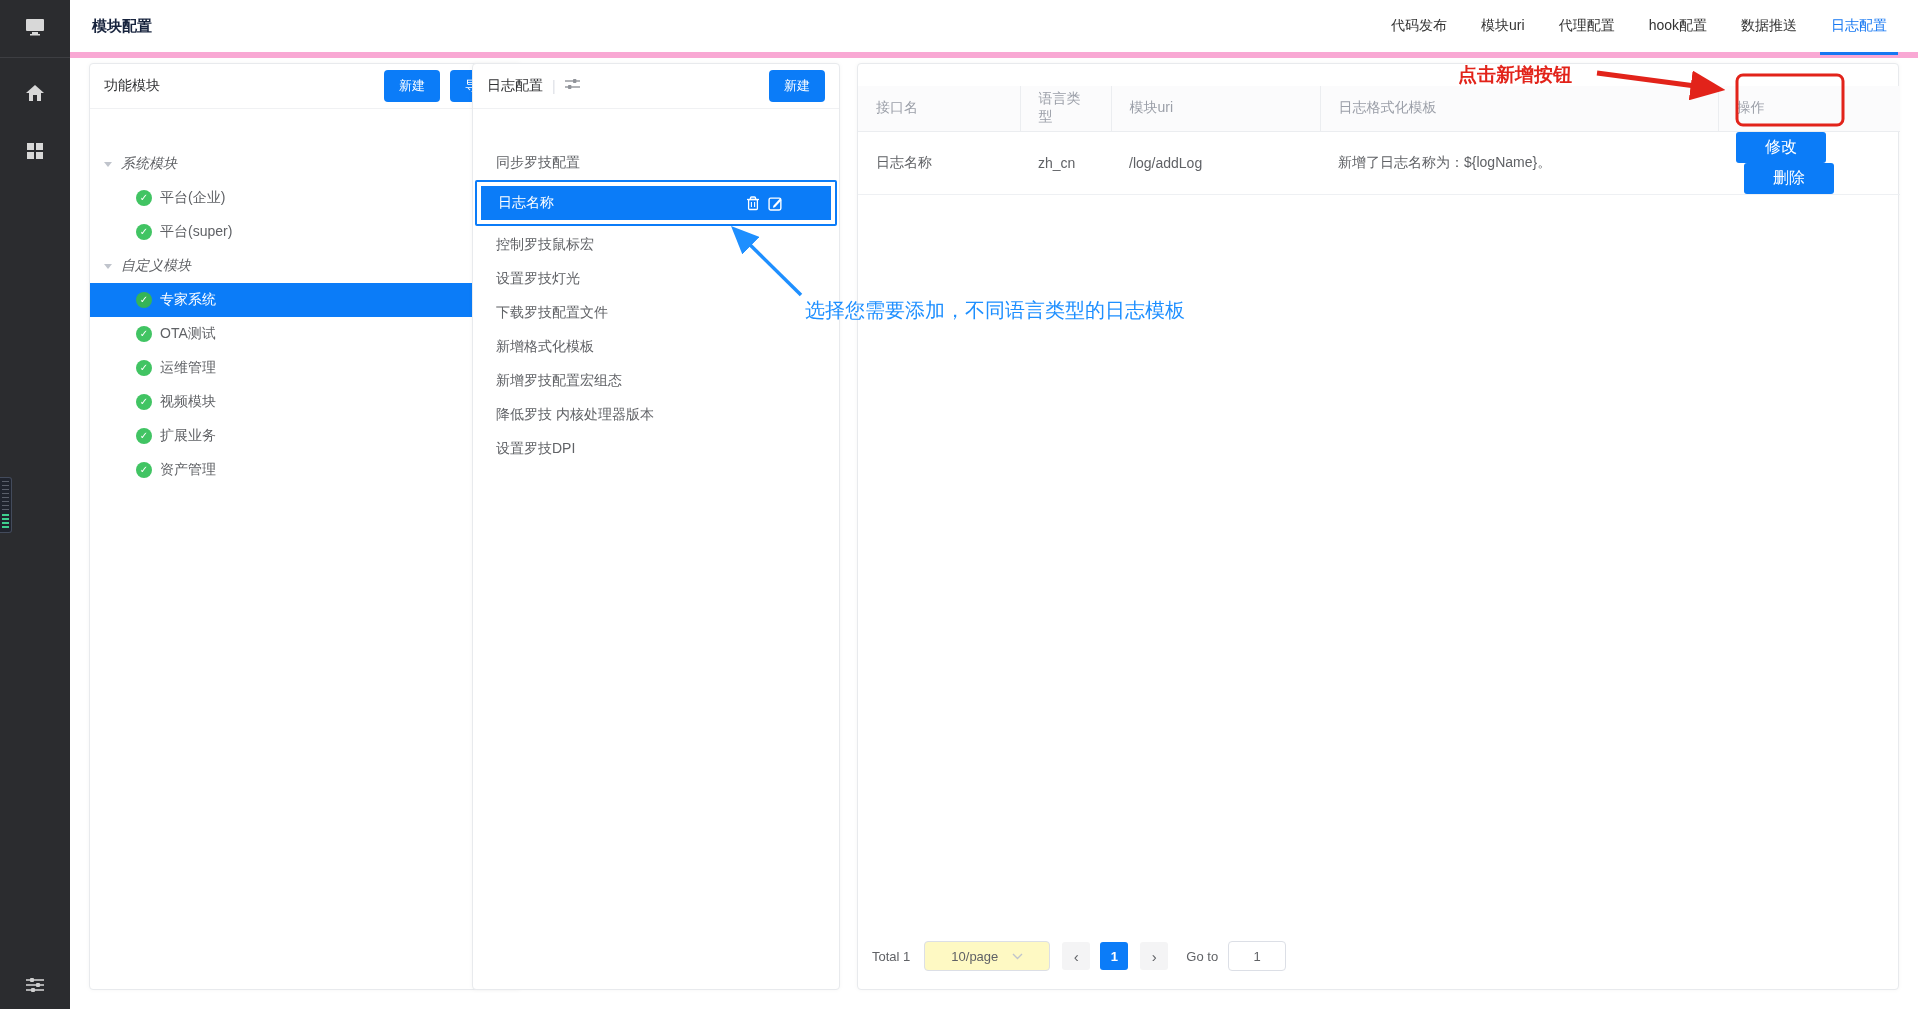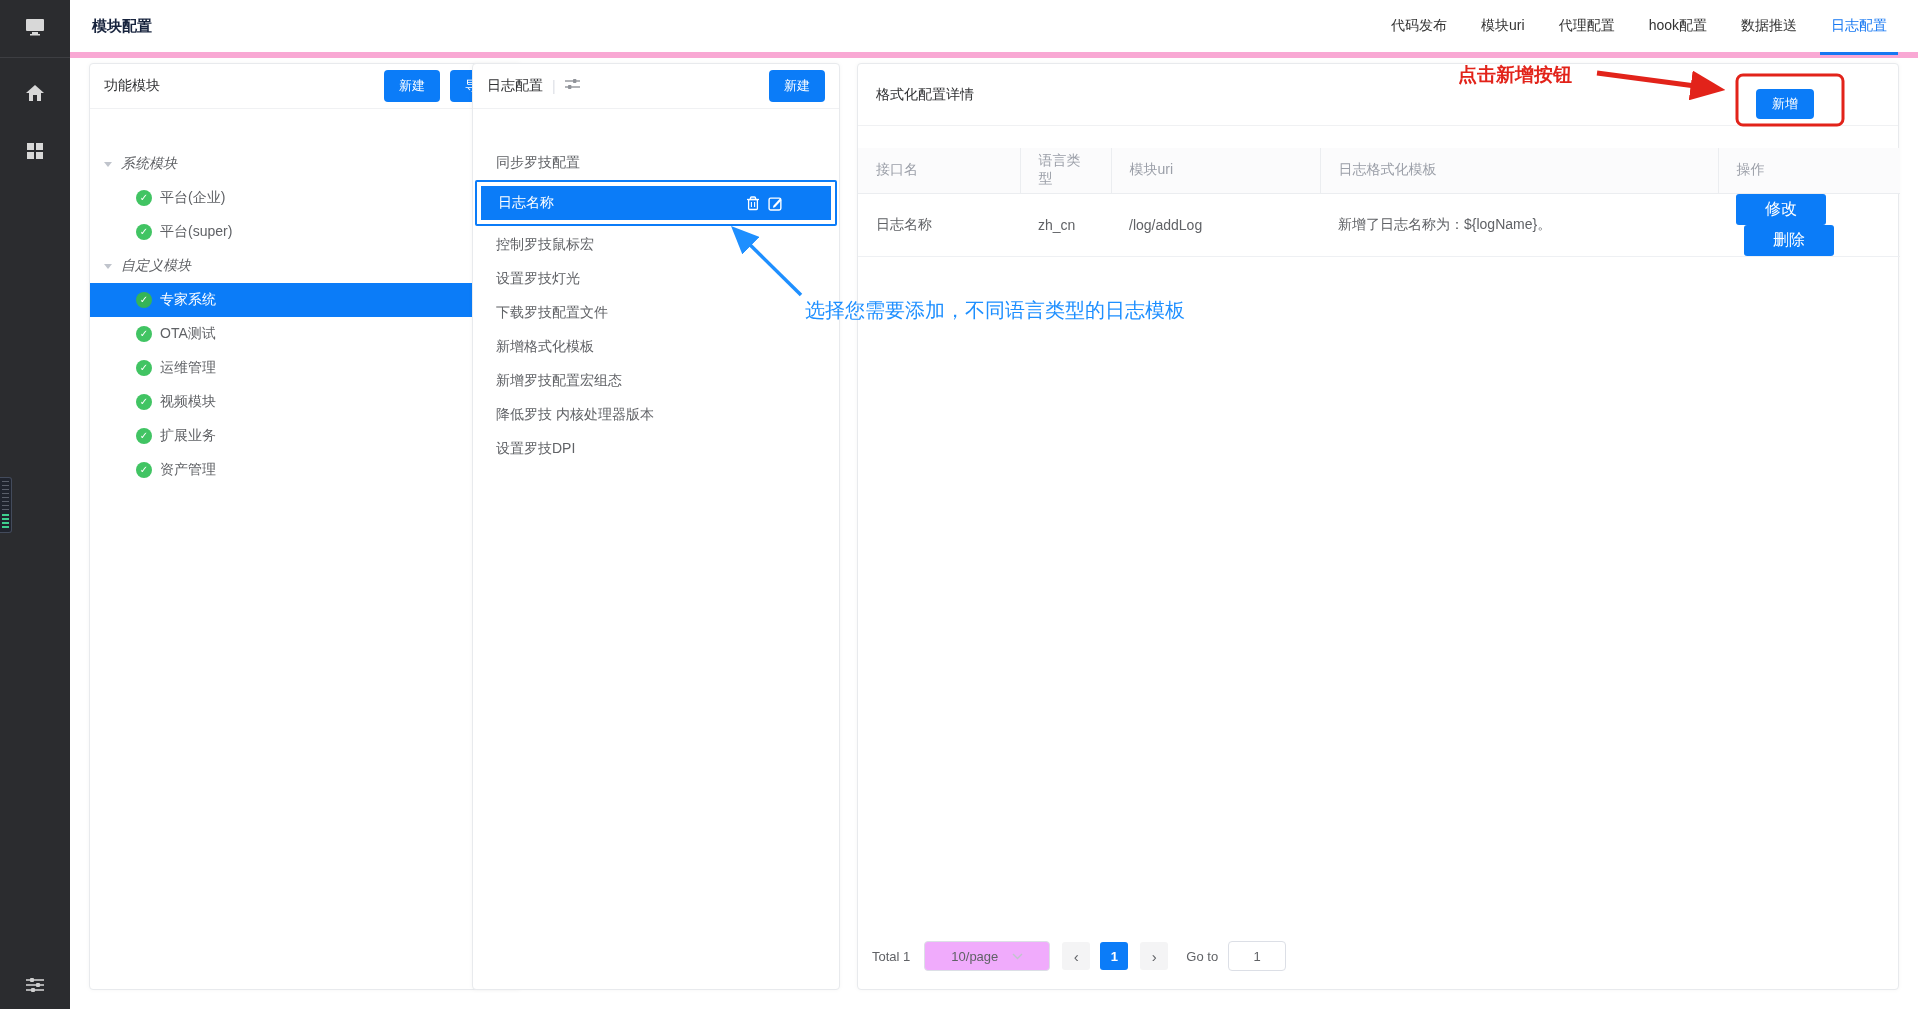--- a/index.html
+++ b/index.html
@@ -64,21 +64,21 @@
   .add-btn { position:absolute; right:84px; top:25px; height:30px; padding:0 16px; }
   .dtable { margin-top:22px; width:100%; border-collapse:collapse; table-layout:fixed; }
   .dtable th { background:#fbfbfc; color:#9b9fa8; font-weight:normal; text-align:left; height:45px; padding:0 18px; border-bottom:1px solid #ebedf0; border-right:1px solid #ebedf0; font-size:14px; }
   .dtable th:last-child { border-right:none; }
   .dtable td { height:51px; padding:0 18px; color:#606266; border-bottom:1px solid #eef0f3; font-size:14px; }
   .c1{width:162px;} .c2{width:91px;} .c3{width:209px;} .c4{width:398px;} .c5{width:182px;}
 
   
   .pager { position:absolute; left:14px; bottom:18px; display:flex; align-items:center; color:#606266; font-size:13px; }
   .pager .total { margin-right:14px; }
-  .psize { width:126px; height:30px; border:1px solid #dcdfe6; border-radius:4px; display:flex; align-items:center; justify-content:center; gap:14px; color:#606266; cursor:pointer; background:#f0abfc; }
+  .psize { width:126px; height:30px; border:1px solid #dcdfe6; border-radius:4px; display:flex; align-items:center; justify-content:center; gap:14px; color:#606266; cursor:pointer; background:#fef9c3; }
   .pbtn { width:28px; height:28px; border-radius:3px; background:#f4f4f5; color:#606266; display:flex; align-items:center; justify-content:center; margin-left:12px; cursor:pointer; font-size:15px; }
   .pbtn.cur { background:#0b7cf8; color:#fff; font-weight:bold; font-size:13px; margin-left:10px; }
   .goto-label { margin:0 10px 0 18px; }
   .goto-input { width:58px; height:30px; border:1px solid #dcdfe6; border-radius:4px; text-align:center; color:#606266; font-size:13px; font-family:inherit; }
 
   
   .anno-svg { position:absolute; left:0; top:0; width:1918px; height:1009px; pointer-events:none; z-index:20; }
   .anno-red-text { position:absolute; left:1458px; top:62px; color:#e2231a; font-size:19px; font-weight:bold; z-index:21; pointer-events:none;text-align:center; }
   .anno-blue-text { position:absolute; left:805px; top:297px; color:#1e8fff; font-size:20px; z-index:21; pointer-events:none; }
 
@@ -250,24 +250,20 @@
       <div class="log-item">设置罗技灯光</div>
       <div class="log-item">下载罗技配置文件</div>
       <div class="log-item">新增格式化模板</div>
       <div class="log-item">新增罗技配置宏组态</div>
       <div class="log-item">降低罗技 内核处理器版本</div>
       <div class="log-item">设置罗技DPI</div>
     </div>
   </div>
 
   <div class="panel panel-detail">
-    <div class="detail-head">
-      <span class="phead-title">格式化配置详情</span>
-      <button class="btn add-btn">新增</button>
-    </div>
     <table class="dtable">
       <colgroup>
           <col class="c1">
           <col class="c2">
           <col class="c3">
           <col class="c4">
           <col class="c5">
         </colgroup>
       <thead>
         <tr>

